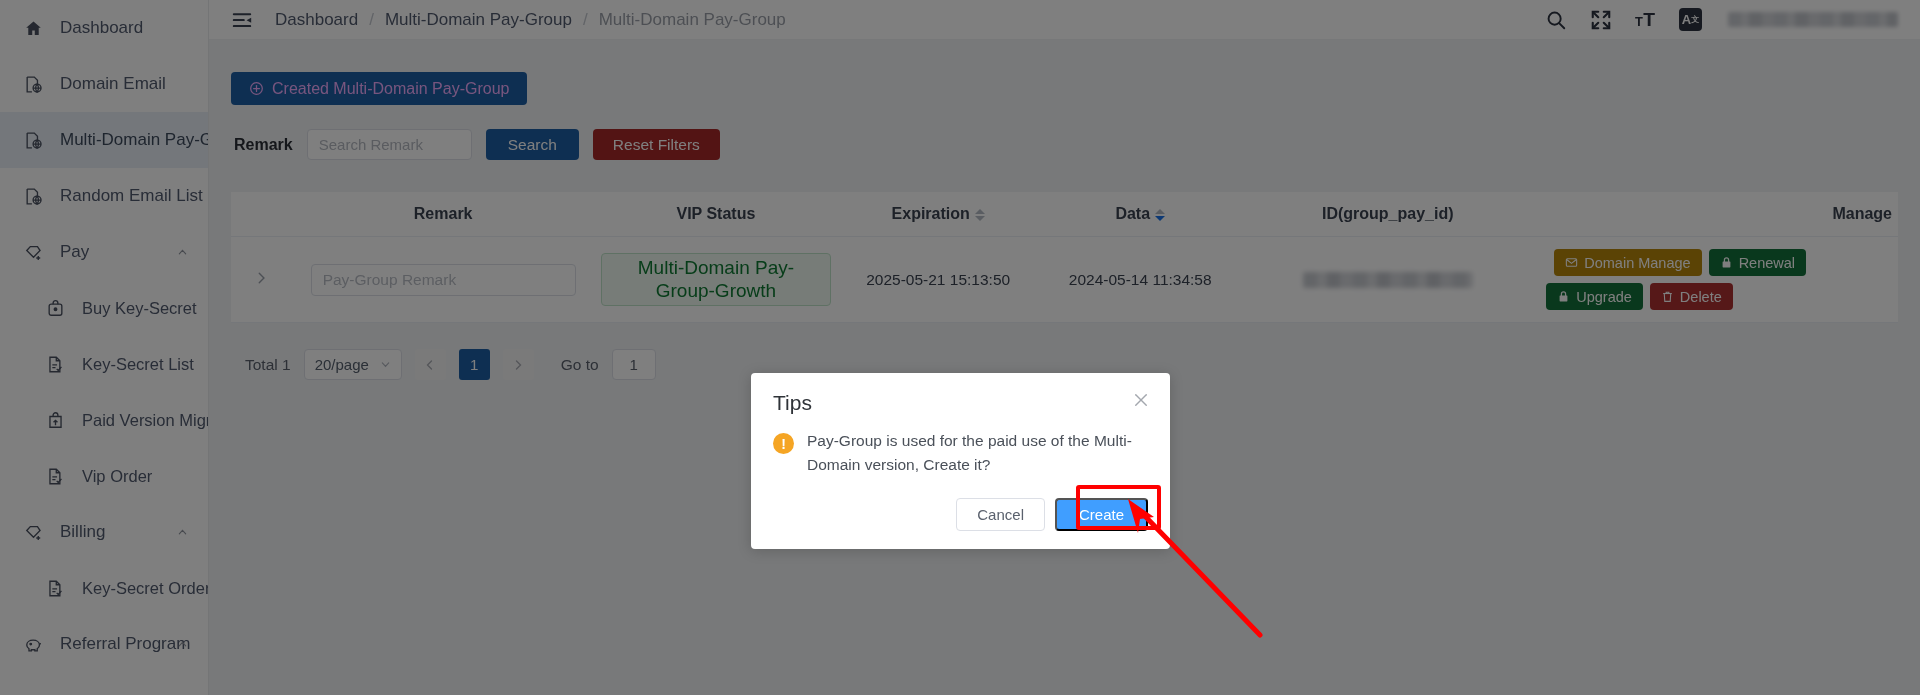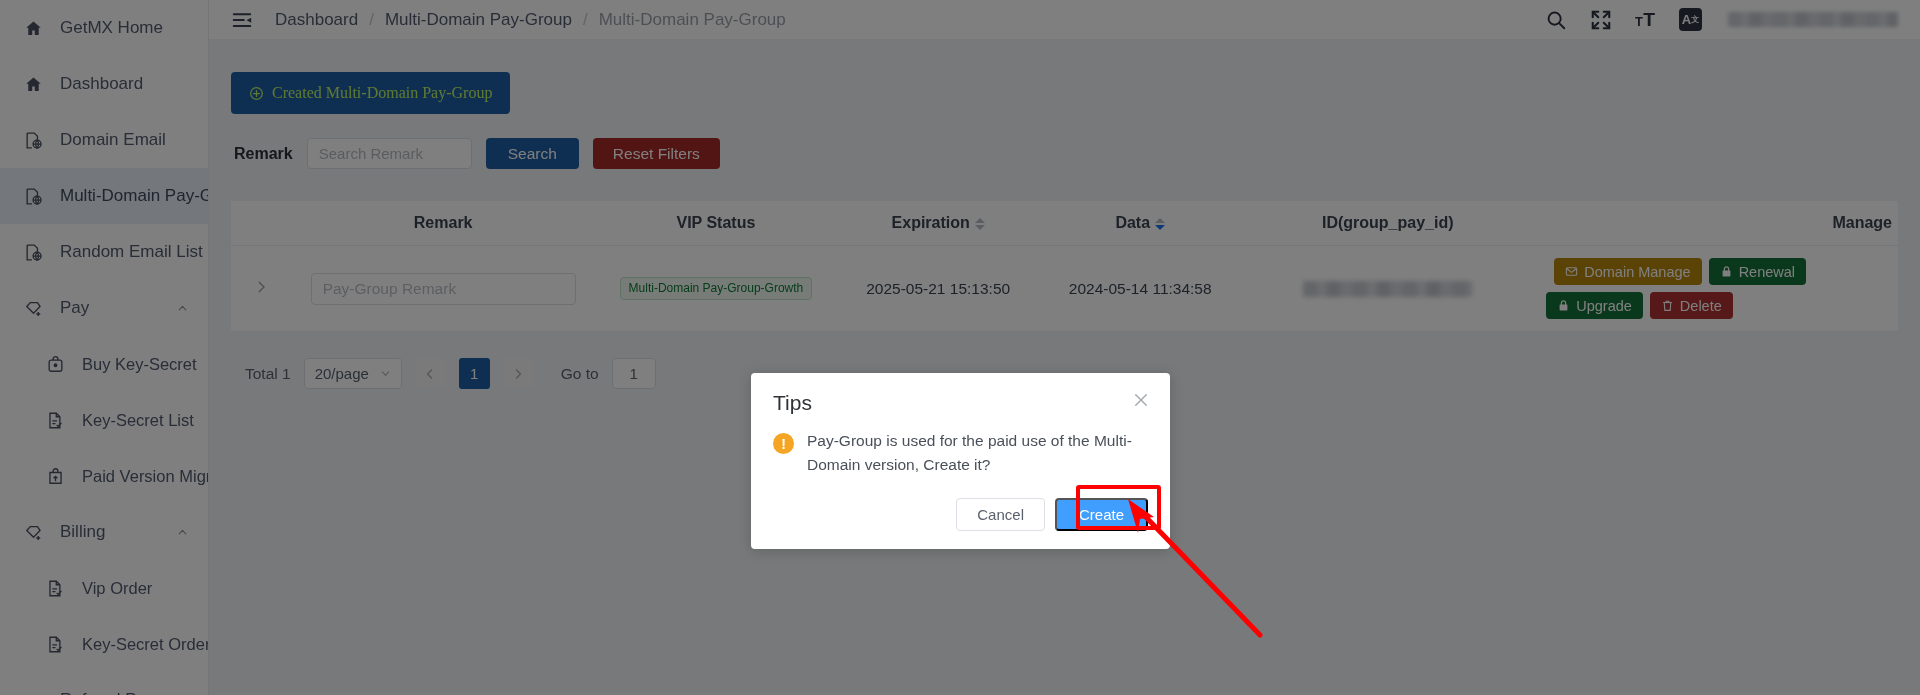--- a/index.html
+++ b/index.html
@@ -84,24 +84,23 @@
   .content { flex: 1; padding: 20px 22px 0 22px; overflow: hidden; }
 
   .create-row { padding: 12px 0 0 0; }
   .btn {
     border: none; border-radius: 4px; cursor: pointer;
     font-family: "Liberation Sans", sans-serif;
     display: inline-flex; align-items: center; justify-content: center;
     white-space: nowrap;
   }
   .btn-create {
-    background: #1d5fa4; color: #bef264;
-    font-size: 16px; height: 42px; padding: 0 18px;
+    background: #1d5fa4; color: #f0abfc;
+    font-size: 16px; height: 33px; padding: 0 18px;
     gap: 8px;
-    font-family: Liberation Serif, serif;
   }
   .plus-ico { width: 15px; height: 15px; display:inline-flex; }
   .plus-ico svg { width: 15px; height: 15px; display:block; }
 
   .filter-row { display: flex; align-items: center; gap: 14px; margin-top: 24px; padding-left: 3px; }
   .flabel { font-size: 16px; font-weight: bold; color: #2b2f36; }
   .finput {
     width: 165px; height: 31px;
     border: 1px solid #dcdfe6; border-radius: 4px;
     padding: 0 11px; font-size: 15px; color: #333;
@@ -149,21 +148,21 @@
     border: 1px solid #dcdfe6; border-radius: 4px;
     padding: 0 11px; font-size: 15.5px; color: #333;
     font-family: "Liberation Sans", sans-serif; background: #fff; outline: none;
   }
   .row-input::placeholder { color: #b9bdc5; }
 
   .tag-green {
     display: inline-block;
     background: #eef8f0; color: #0f7a33;
     border: 1px solid #bfe3c9; border-radius: 4px;
-    font-size: 12px; padding: 3px 8px; line-height: 1.2;
+    font-size: 19px; padding: 3px 8px; line-height: 1.2;
   }
   .idblur {
     display: inline-block; width: 170px; height: 16px;
     background: repeating-linear-gradient(90deg,#c7cad0 0 14px,#d9dbdf 14px 24px,#c0c3c9 24px 37px,#d4d6db 37px 50px);
     filter: blur(2.4px); border-radius: 2px; vertical-align: middle;
   }
 
   .manage-cell { display: flex; flex-wrap: wrap; gap: 7px; justify-content: flex-start; padding-left: 6px; }
   .mbtn { font-size: 14.5px; height: 27px; padding: 0 11px; gap: 6px; color: #fff; }
   .mbtn svg { width: 13px; height: 13px; display:block; }
@@ -258,28 +257,20 @@
 <div id="app">
 
   <nav class="sidebar">
     <div id="side-list">
         <div class="side-item">
           <span class="side-ico">
             <svg viewBox="0 0 24 24" fill="currentColor">
               <path d="M12 3.2 2.8 11h2.6v9.2h5V14.6h3.2v5.6h5V11h2.6z"></path>
             </svg>
           </span>
-          <span class="side-label">GetMX Home</span>
-        </div>
-        <div class="side-item">
-          <span class="side-ico">
-            <svg viewBox="0 0 24 24" fill="currentColor">
-              <path d="M12 3.2 2.8 11h2.6v9.2h5V14.6h3.2v5.6h5V11h2.6z"></path>
-            </svg>
-          </span>
           <span class="side-label">Dashboard</span>
         </div>
         <div class="side-item">
           <span class="side-ico">
             <svg viewBox="0 0 24 24" fill="none" stroke="currentColor" stroke-width="1.7">
               <path d="M4 2.6h9l4 4v6"></path>
               <path d="M4 2.6v18.8h6"></path>
               <circle cx="16.5" cy="16.5" r="5"></circle>
               <path d="M11.5 16.5h10M16.5 11.5c2.4 2.6 2.4 7.4 0 10-2.4-2.6-2.4-7.4 0-10z"></path>
             </svg>
@@ -346,44 +337,44 @@
         <div class="side-item sub">
           <span class="side-ico">
             <svg viewBox="0 0 24 24" fill="none" stroke="currentColor" stroke-width="1.7">
               <path d="M5 7h14v13.5H5z"></path>
               <path d="M9 7V5.2a3 3 0 0 1 6 0V7"></path>
               <path d="M12 18v-6M9.5 14.3 12 11.8l2.5 2.5"></path>
             </svg>
           </span>
           <span class="side-label">Paid Version Migration</span>
         </div>
+        <div class="side-item sub">
+          <span class="side-ico">
+            <svg viewBox="0 0 24 24" fill="none" stroke="currentColor" stroke-width="1.7">
+              <path d="M5 2.8h8l4.5 4.5v13.9H5z"></path>
+              <path d="M13 2.8v4.5h4.5"></path>
+              <path d="M8 12.5h6M8 16h4"></path>
+              <path d="M13.5 17.5 15.5 19.5 19.5 15"></path>
+            </svg>
+          </span>
+          <span class="side-label">Vip Order</span>
+        </div>
         <div class="side-item">
           <span class="side-ico">
             <svg viewBox="0 0 24 24" fill="none" stroke="currentColor" stroke-width="1.7">
               <path d="M3.5 9.5 8 4.5h9l3.3 5-8.3 8.5z"></path>
               <path d="M18 16.5v5M15.5 19h5"></path>
             </svg>
           </span>
           <span class="side-label">Billing</span>
           <span class="caret">
             <svg viewBox="0 0 24 24" fill="none" stroke="currentColor" stroke-width="2.4" stroke-linecap="round">
               <polyline points="5,16 12,8.5 19,16"></polyline>
             </svg>
           </span>
-        </div>
-        <div class="side-item sub">
-          <span class="side-ico">
-            <svg viewBox="0 0 24 24" fill="none" stroke="currentColor" stroke-width="1.7">
-              <path d="M5 2.8h8l4.5 4.5v13.9H5z"></path>
-              <path d="M13 2.8v4.5h4.5"></path>
-              <path d="M8 12.5h6M8 16h4"></path>
-              <path d="M13.5 17.5 15.5 19.5 19.5 15"></path>
-            </svg>
-          </span>
-          <span class="side-label">Vip Order</span>
         </div>
         <div class="side-item sub">
           <span class="side-ico">
             <svg viewBox="0 0 24 24" fill="none" stroke="currentColor" stroke-width="1.7">
               <path d="M5 2.8h8l4.5 4.5v13.9H5z"></path>
               <path d="M13 2.8v4.5h4.5"></path>
               <path d="M8 12.5h6M8 16h4"></path>
               <path d="M13.5 17.5 15.5 19.5 19.5 15"></path>
             </svg>
           </span>

